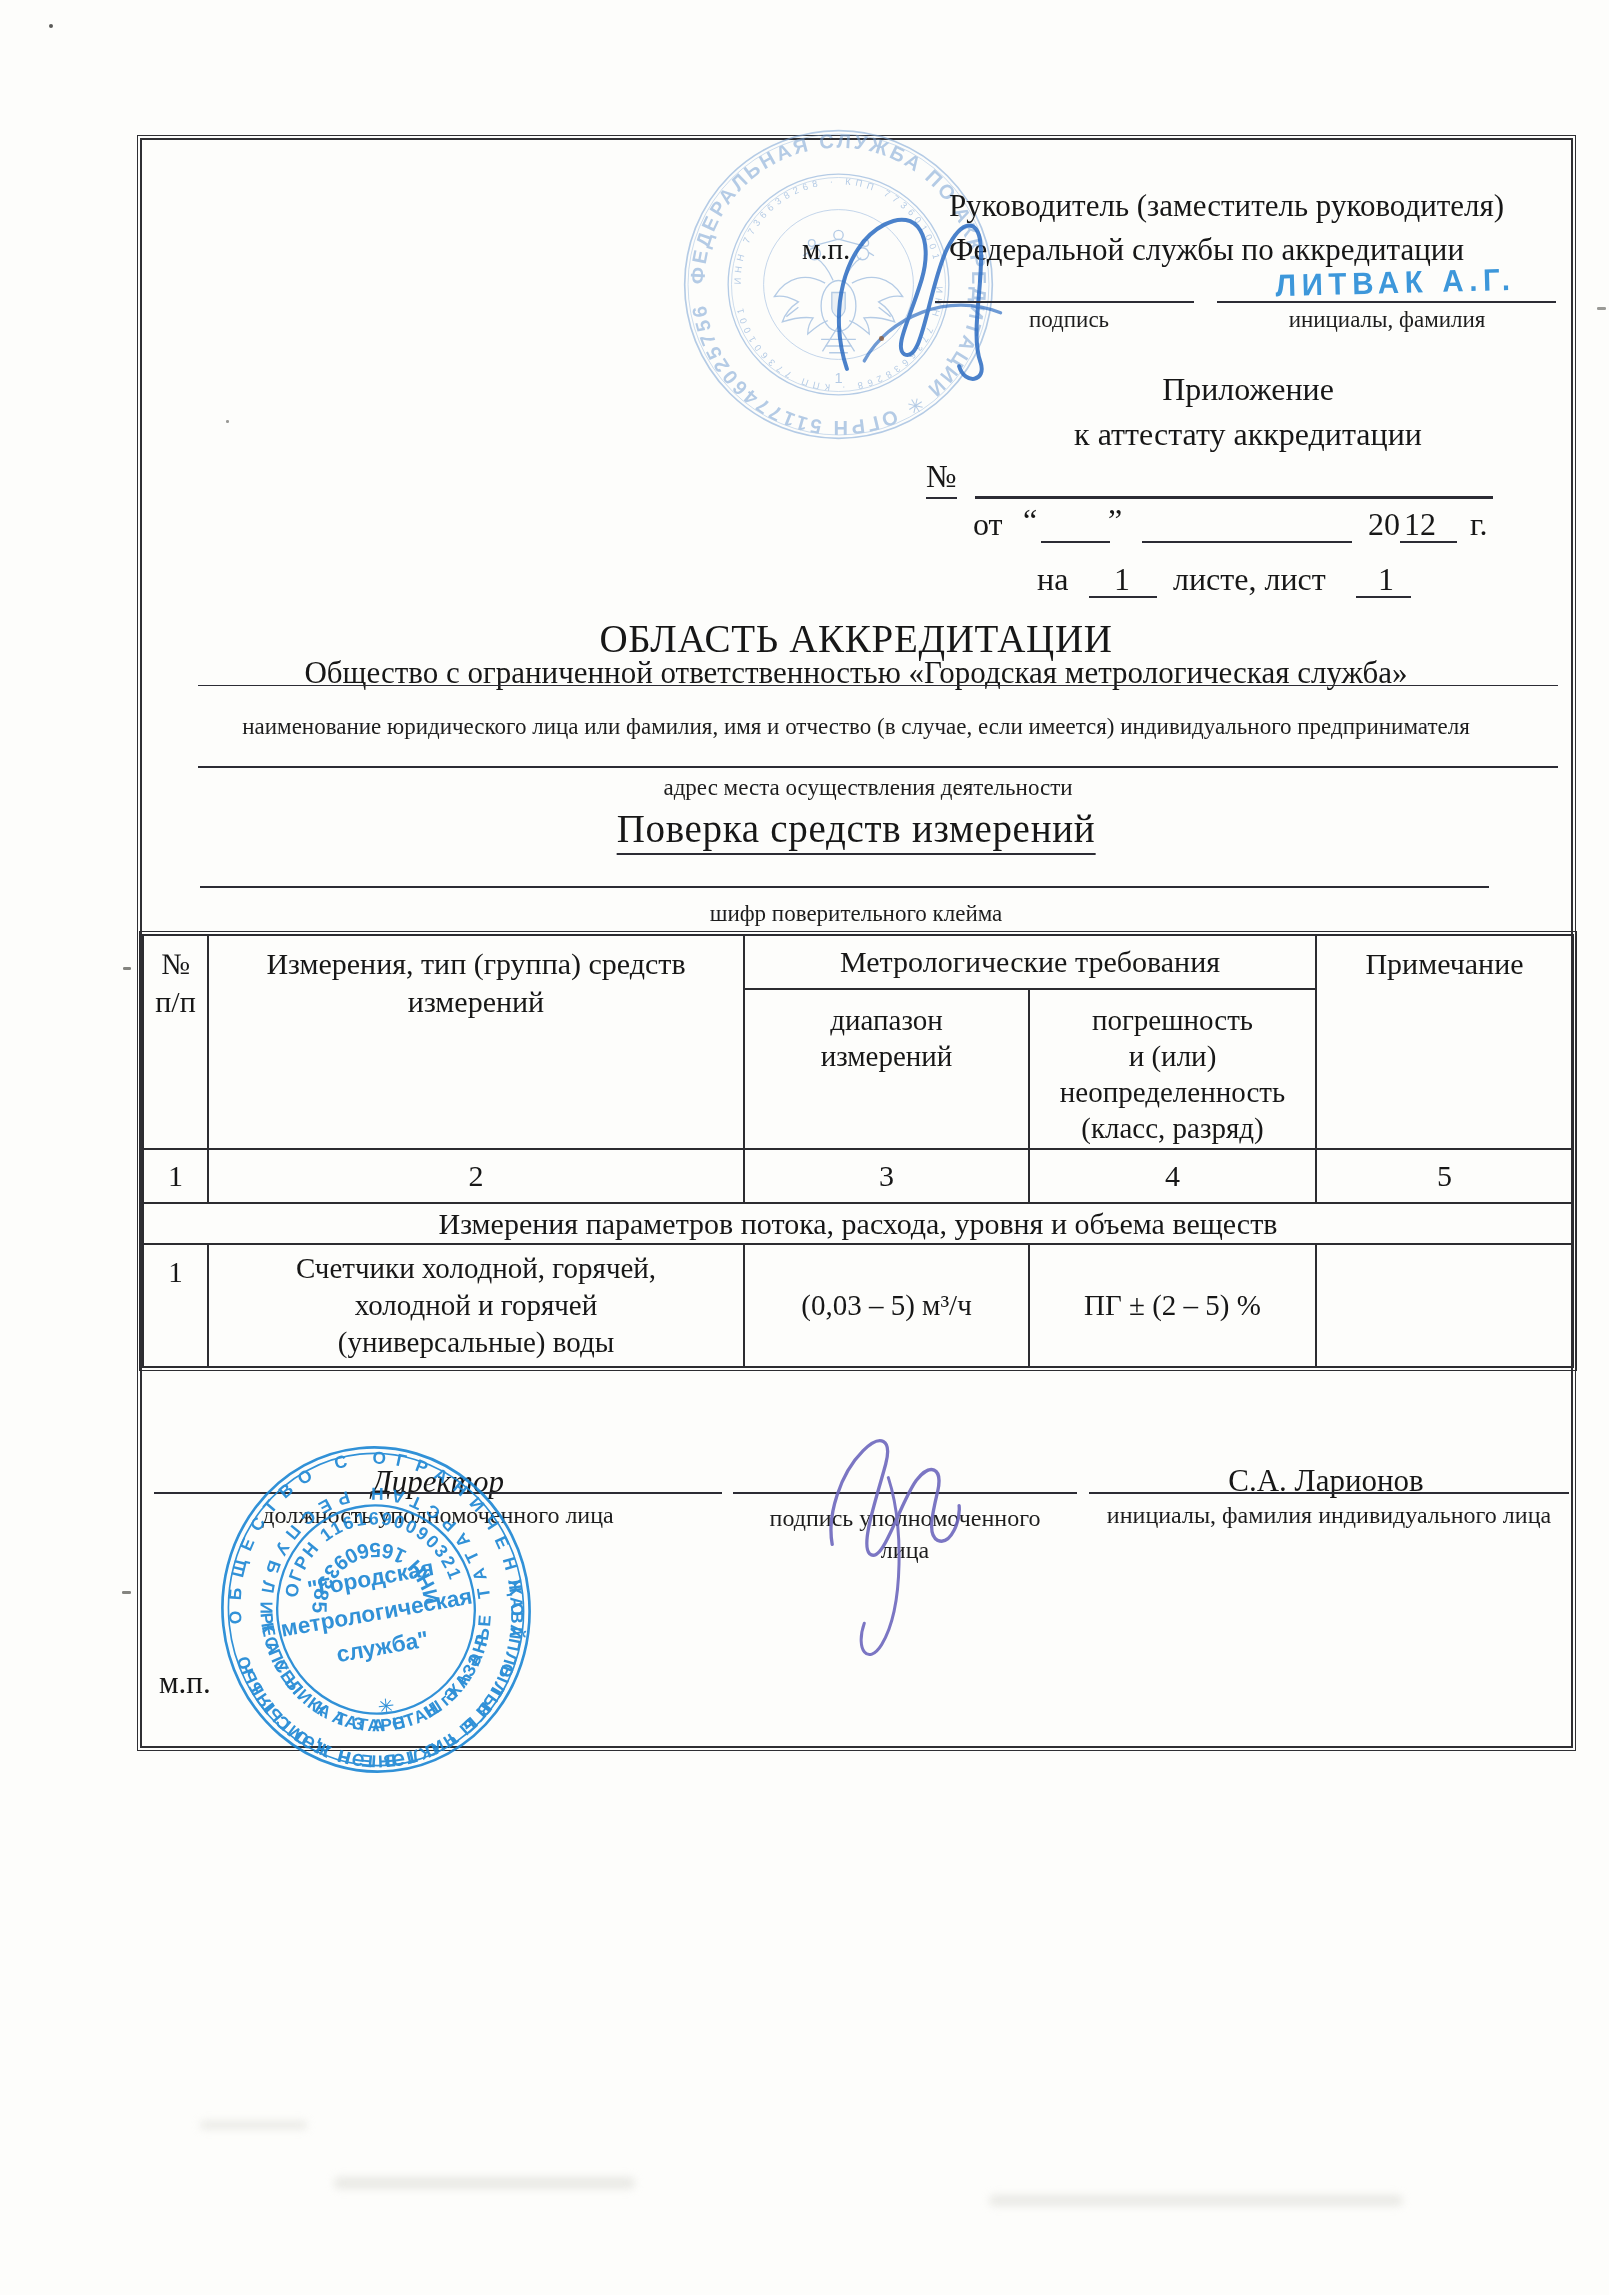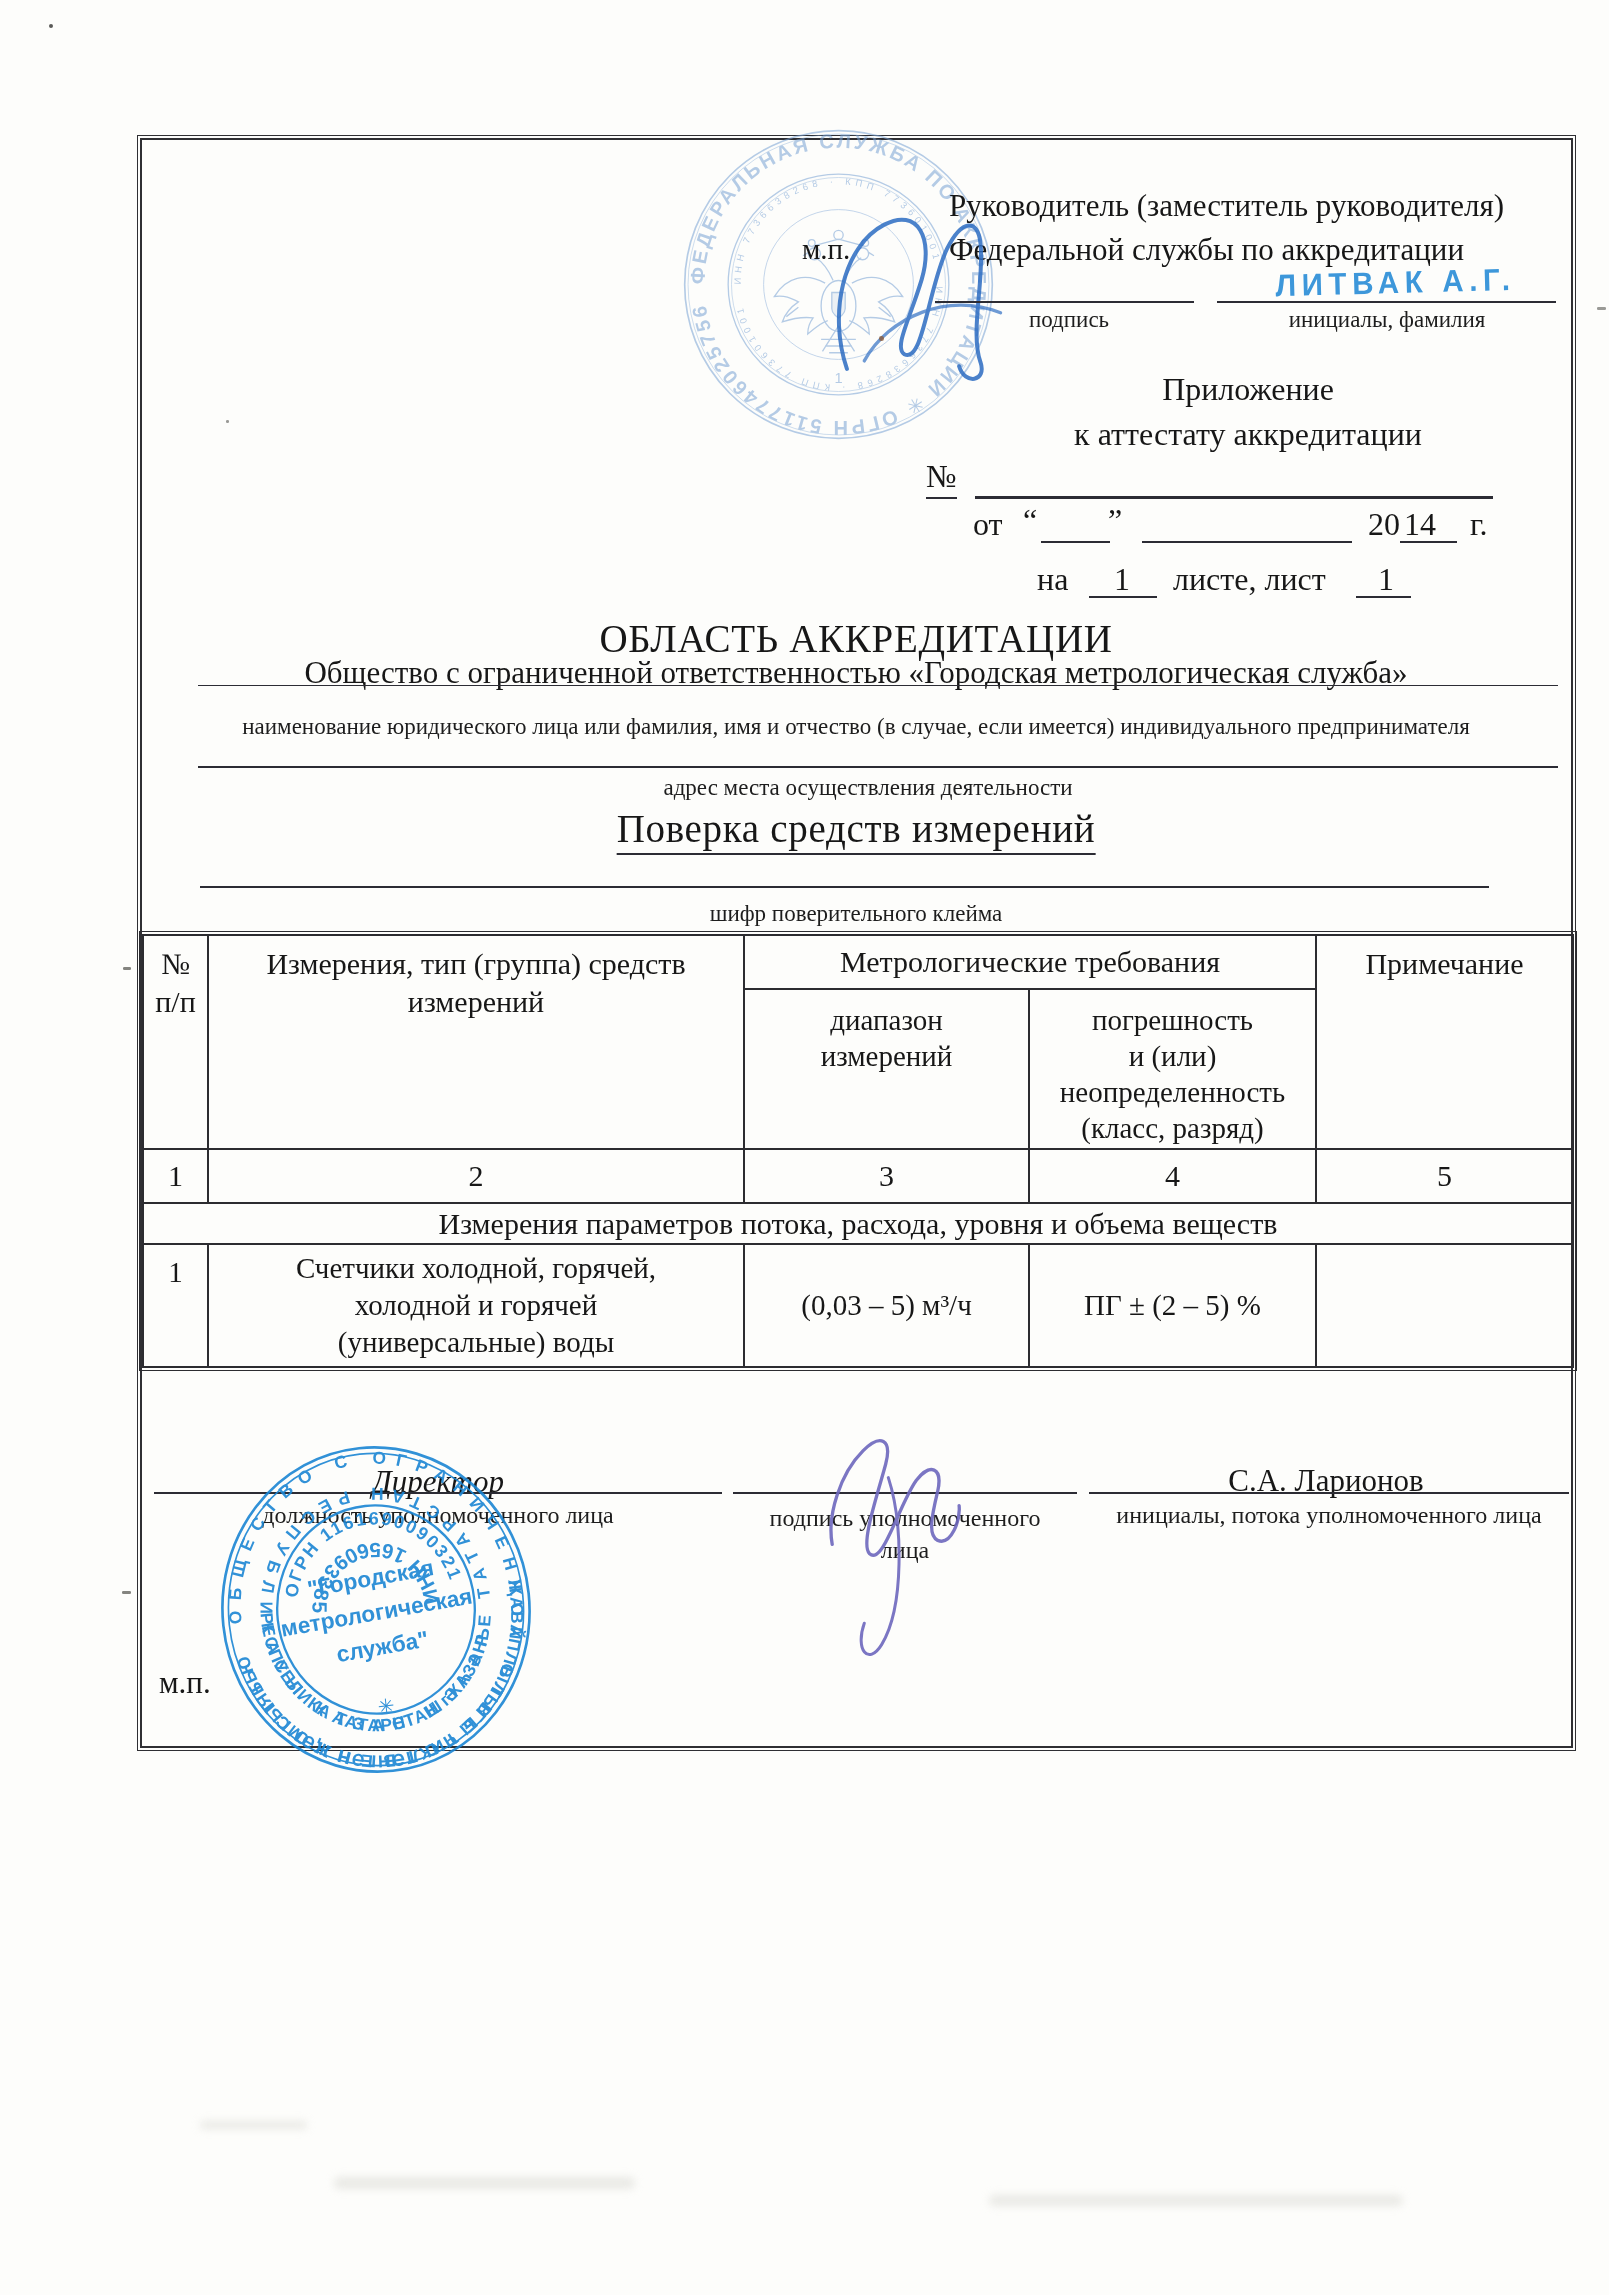--- a/index.html
+++ b/index.html
@@ -114,21 +114,21 @@
   <div class="cx serif48" style="left:1248px;top:371px;">Приложение</div>
   <div class="cx serif48" style="left:1248px;top:416px;">к аттестату аккредитации</div>
 
   <div class="abs serif48" style="left:926px;top:458px;"><span class="uline">№</span></div>
   <div class="hline" style="left:975px;top:496px;width:518px;height:2.7px;"></div>
 
   <div class="abs serif48" style="left:973px;top:506px;">от</div>
   <div class="abs serif48" style="left:1023px;top:502px;">“</div>
   <div class="abs serif48" style="left:1108px;top:502px;">”</div>
   <div class="abs serif48" style="left:1368px;top:506px;">20</div>
-  <div class="abs serif48" style="left:1404px;top:506px;">14</div>
+  <div class="abs serif48" style="left:1404px;top:506px;">12</div>
   <div class="abs serif48" style="left:1470px;top:506px;">г.</div>
   <div class="hline" style="left:1041px;top:541px;width:69px;"></div>
   <div class="hline" style="left:1142px;top:541px;width:210px;"></div>
   <div class="hline" style="left:1400px;top:541px;width:57px;"></div>
 
   <div class="abs serif48" style="left:1037px;top:561px;">на</div>
   <div class="abs serif48" style="left:1114px;top:561px;">1</div>
   <div class="abs serif48" style="left:1173px;top:561px;">листе, лист</div>
   <div class="abs serif48" style="left:1378px;top:561px;">1</div>
   <div class="hline" style="left:1089px;top:596px;width:68px;"></div>
@@ -196,21 +196,21 @@
   <div class="cx serif46" style="left:438px;top:1464px;font-style:italic;">Директор</div>
   <div class="cx serif46" style="left:1326px;top:1463px;">С.А. Ларионов</div>
 
   <div class="hline" style="left:154px;top:1492px;width:568px;"></div>
   <div class="hline" style="left:733px;top:1492px;width:344px;"></div>
   <div class="hline" style="left:1089px;top:1492px;width:480px;"></div>
 
   <div class="cx cap36" style="left:438px;top:1502px;">должность уполномоченного лица</div>
   <div class="cx cap36 ml" style="left:905px;top:1502px;text-align:center;line-height:32px;">подпись уполномоченного
 лица</div>
-  <div class="cx cap36" style="left:1329px;top:1502px;">инициалы, потока уполномоченного лица</div>
+  <div class="cx cap36" style="left:1329px;top:1502px;">инициалы, фамилия индивидуального лица</div>
 
   <svg class="stamp" style="left:0;top:0;" width="1609" height="1737" viewBox="0 0 2409 2600" fill="none">
     <g stroke="#6e68be" opacity=".9" stroke-linecap="round">
       <path d="M1246,2312 C1238,2268 1258,2206 1292,2172 C1318,2146 1336,2154 1326,2192 C1312,2244 1288,2312 1302,2326 C1322,2344 1346,2252 1372,2216 C1392,2190 1412,2196 1404,2232 C1396,2266 1388,2298 1404,2306 C1424,2314 1438,2276 1436,2254" stroke-width="5"></path>
       <path d="M1330,2212 C1352,2280 1354,2406 1320,2462 C1300,2494 1280,2470 1294,2430" stroke-width="4.5"></path>
     </g>
   </svg>
 
   <svg class="stamp" style="left:219px;top:1444px;color:#1b86d4;opacity:.9;transform:rotate(-6deg);" width="314" height="331" viewBox="0 0 470 496" fill="none" stroke="currentColor">
     <ellipse cx="235" cy="248" rx="230" ry="243" stroke-width="4"></ellipse>

